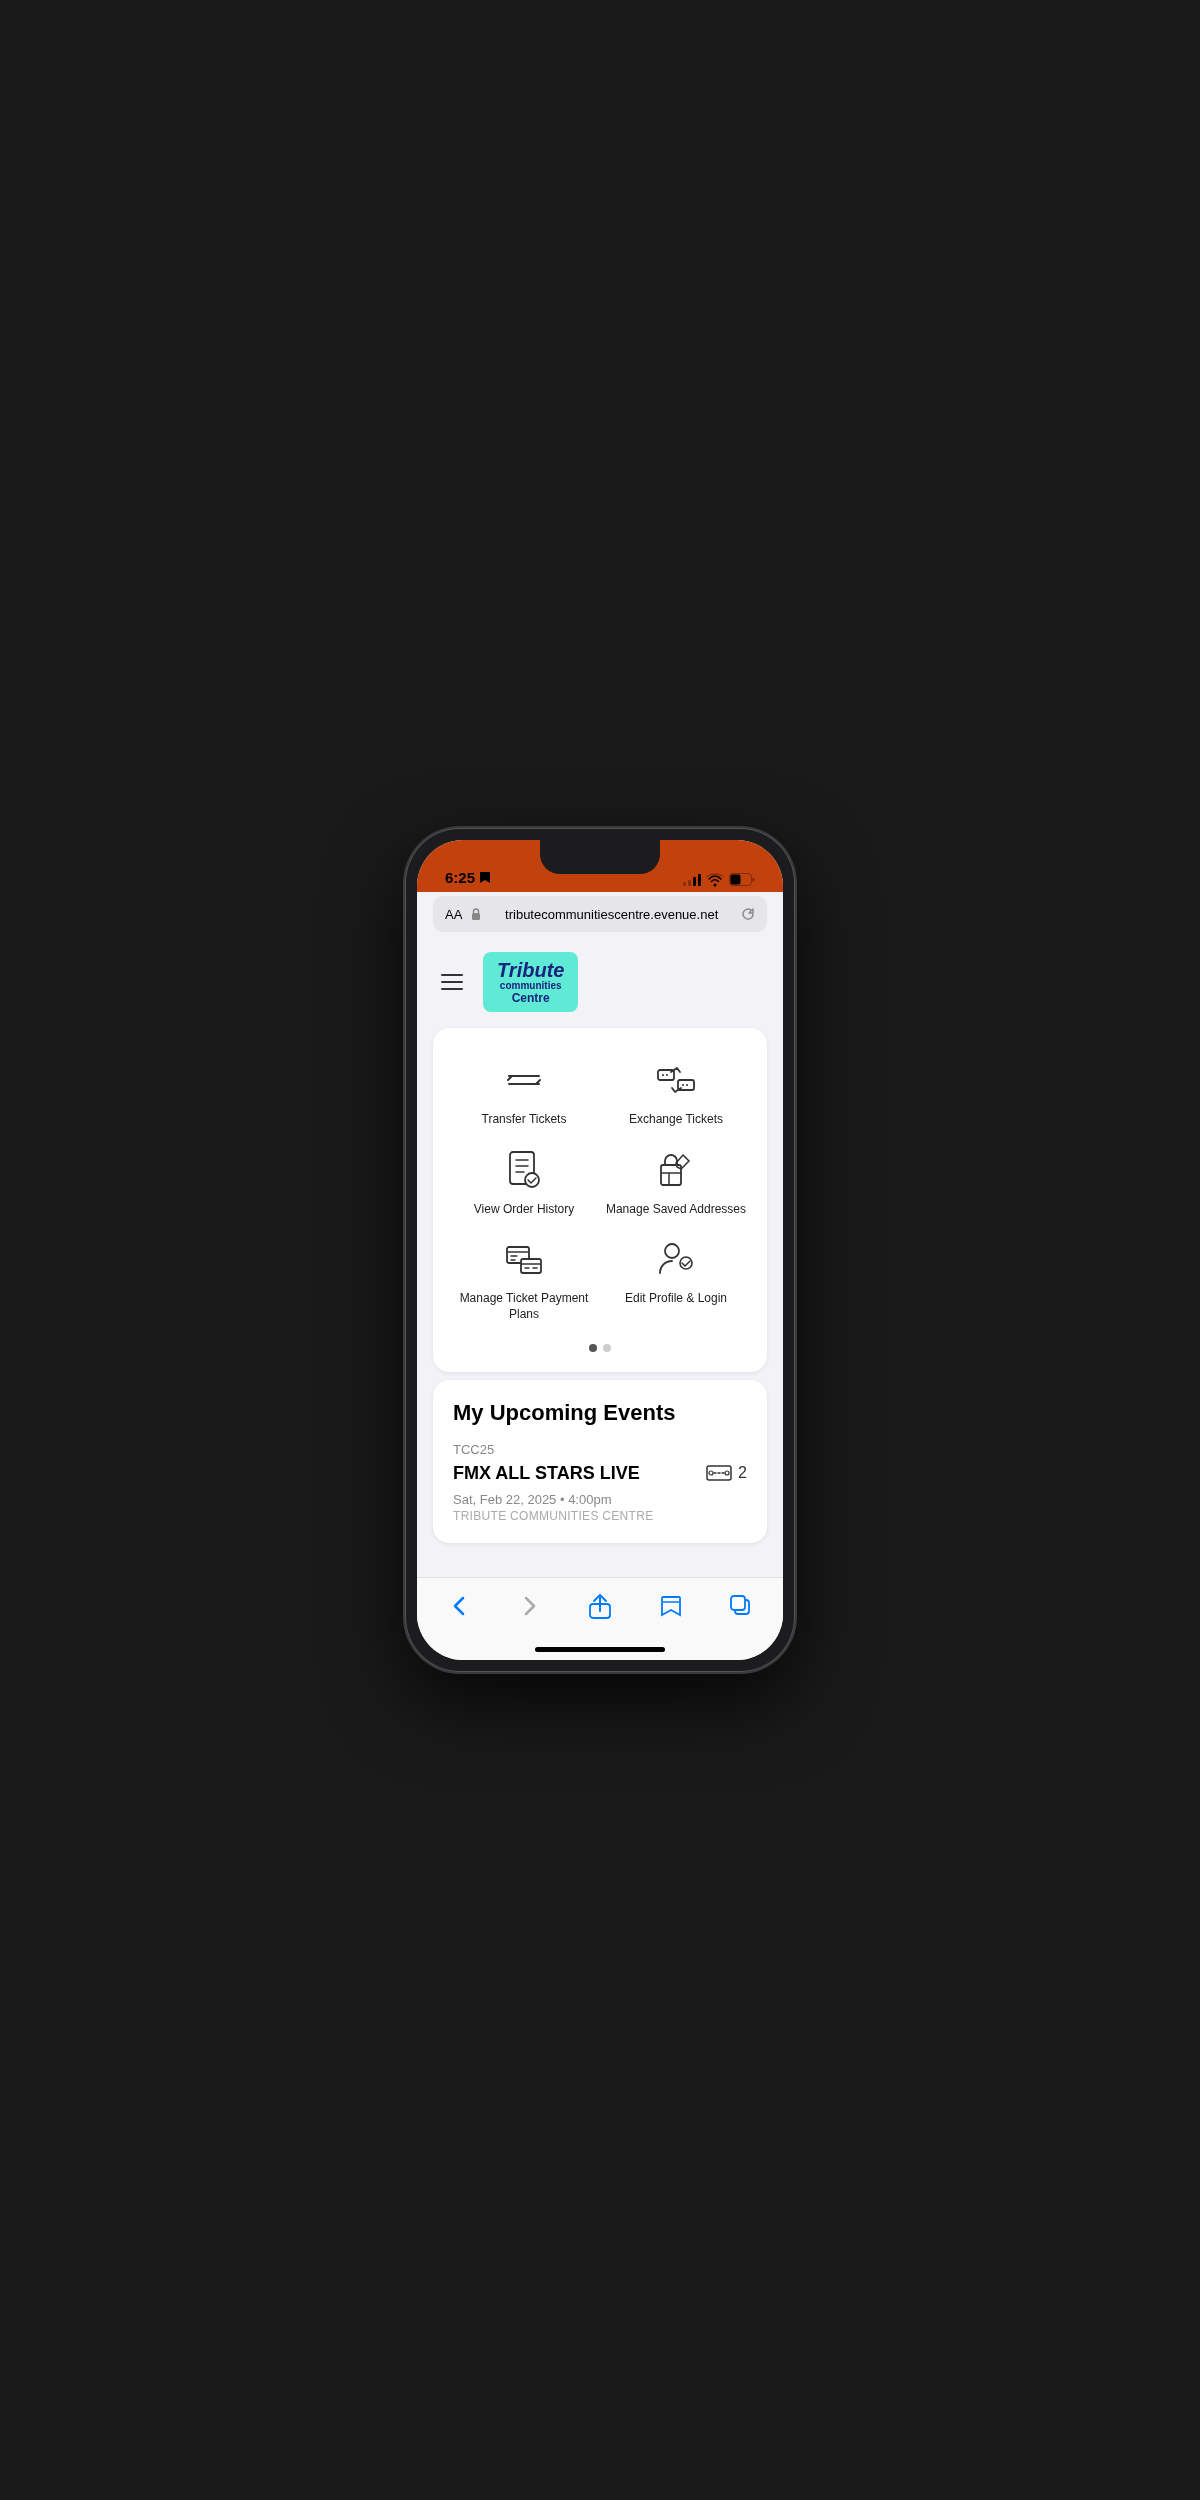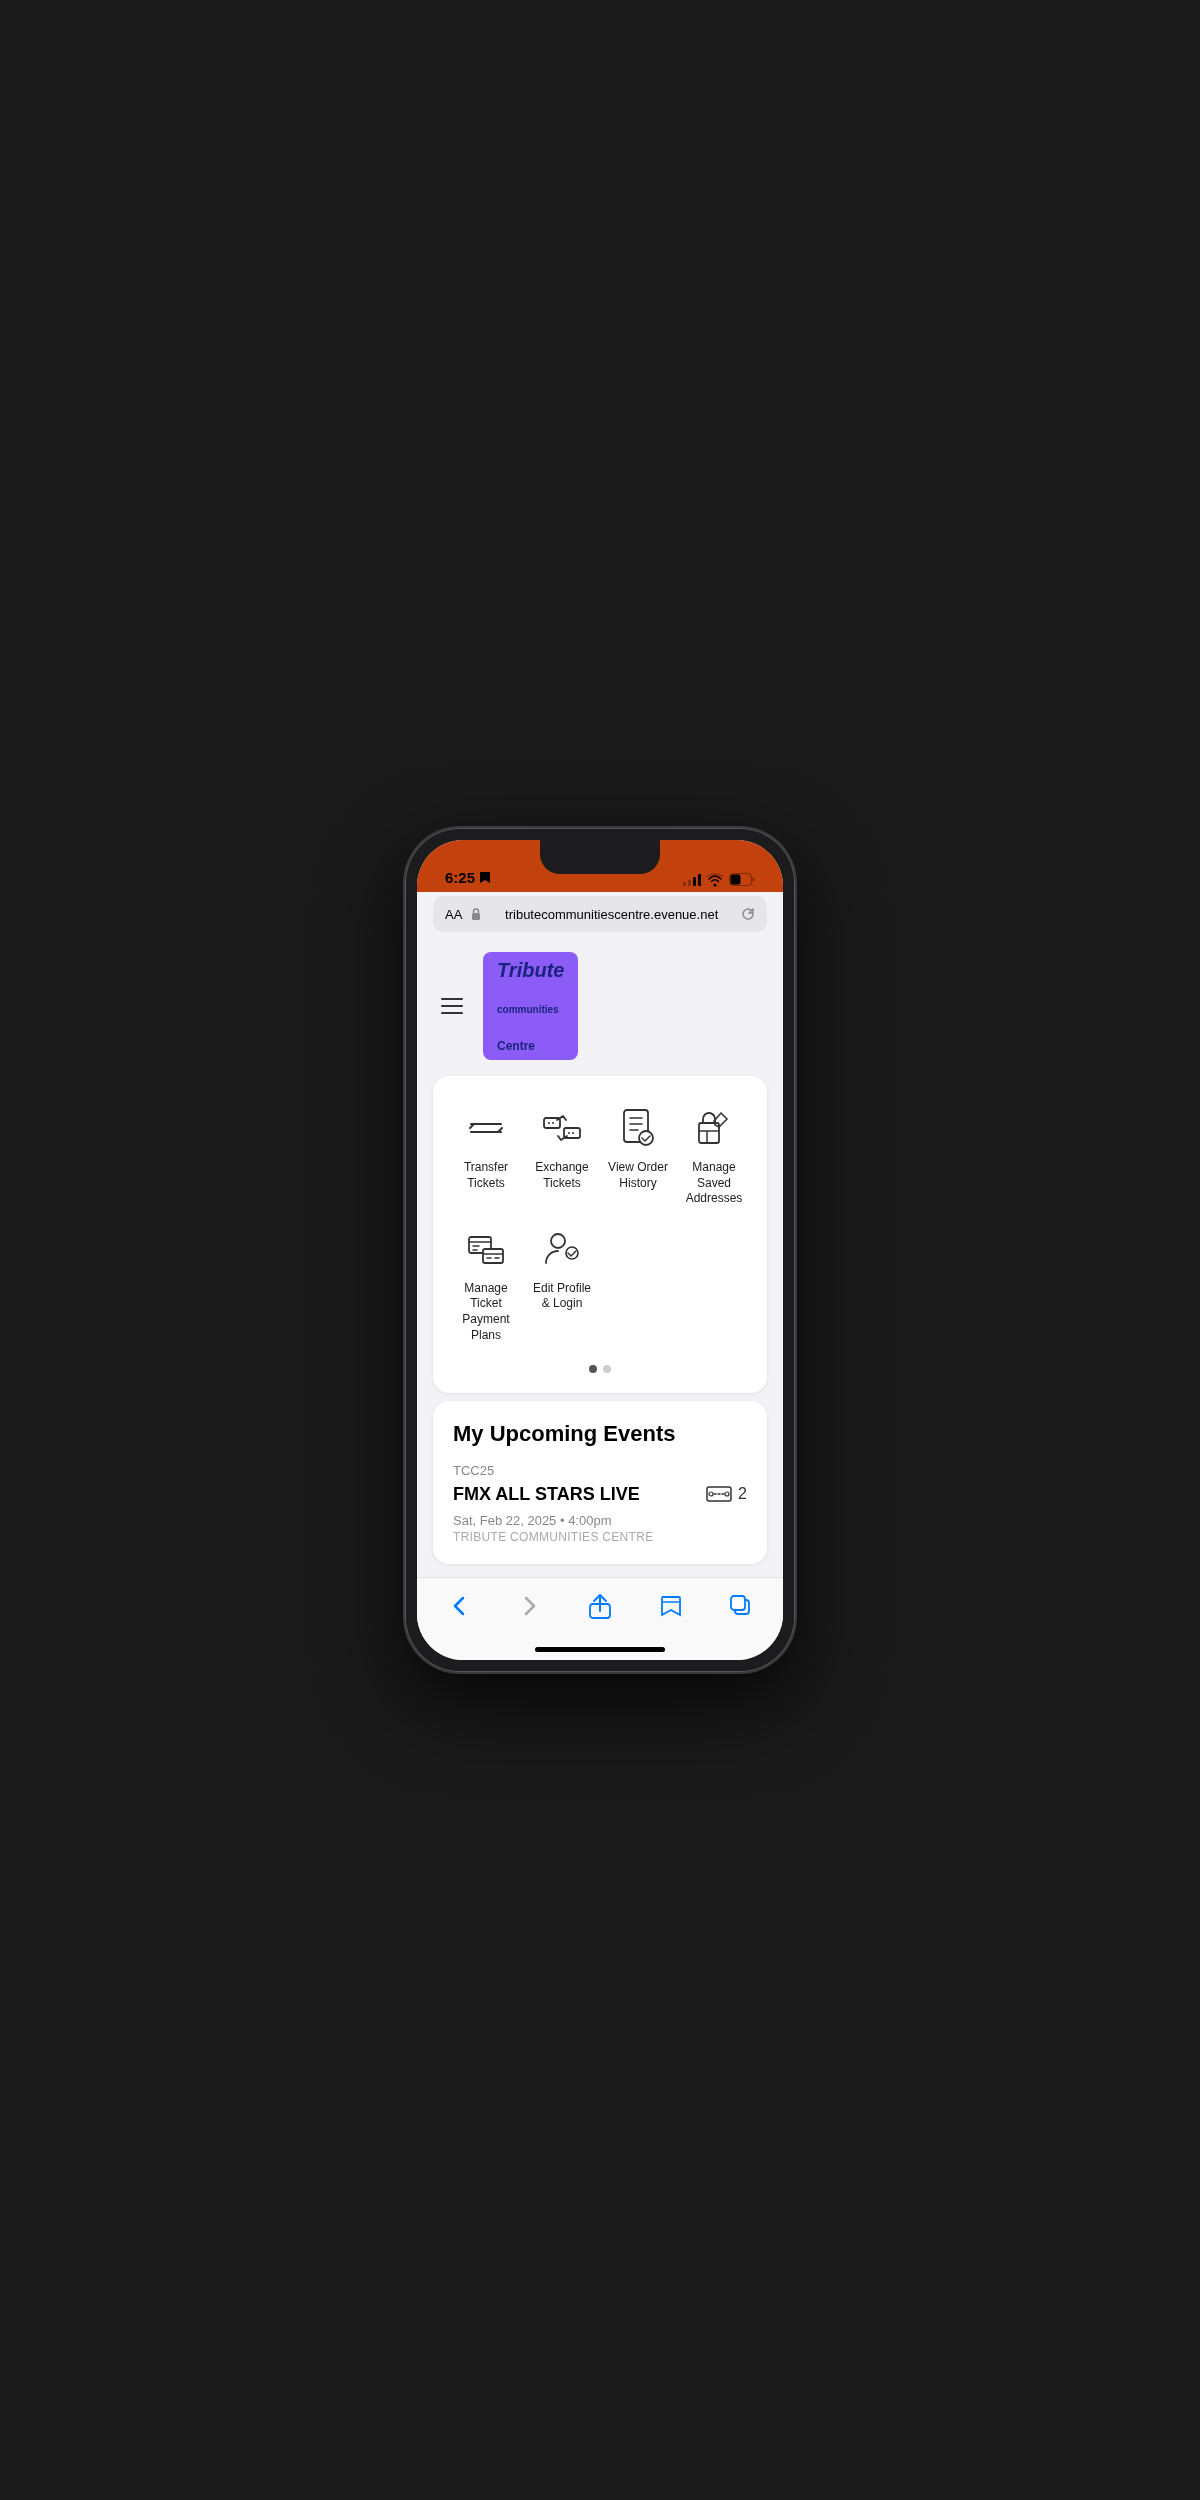--- a/index.html
+++ b/index.html
@@ -145,26 +145,26 @@
     }
 
     .hamburger-line {
       width: 22px;
       height: 2px;
       background: #333;
       border-radius: 1px;
     }
 
     .logo-container {
-      background: #8b5cf6;
+      background: #5eead4;
       border-radius: 8px;
       padding: 8px 14px;
       display: flex;
       flex-direction: column;
-      gap: 24px;
+      align-items: center;
     }
 
     .logo-text-tribute {
       font-size: 20px;
       font-weight: 800;
       color: #1a237e;
       line-height: 1;
       font-style: italic;
     }
 
@@ -207,21 +207,21 @@
     }
 
     .account-email {
       font-size: 15px;
       color: #333;
     }
 
     
     .actions-grid {
       display: grid;
-      grid-template-columns: 1fr 1fr 1fr 1fr;
+      grid-template-columns: 1fr 1fr;
       gap: 20px 10px;
       padding: 10px 0;
     }
 
     .action-item {
       display: flex;
       flex-direction: column;
       align-items: center;
       gap: 10px;
       cursor: pointer;

